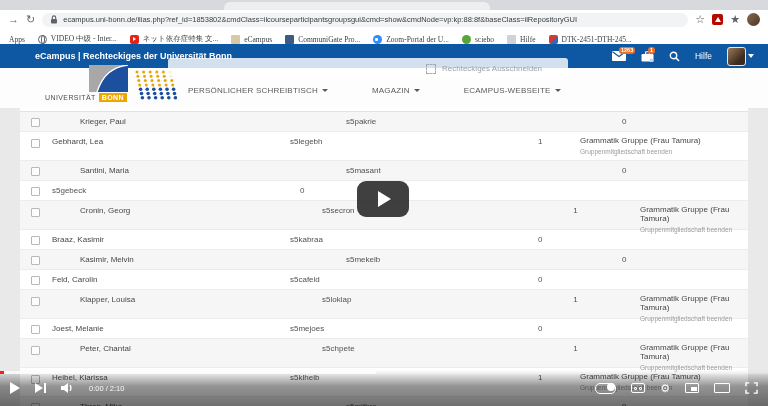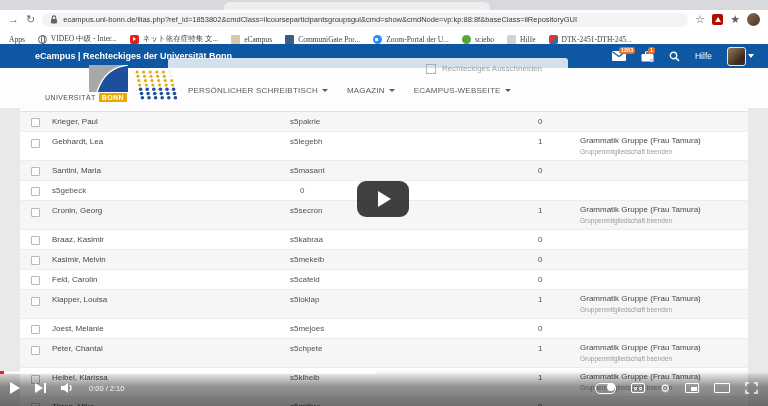--- a/index.html
+++ b/index.html
@@ -48,32 +48,32 @@
   .snip-ic{width:8px;height:8px;border:1px dashed #a6abb1;flex:none;}
   .snip-label{font-size:8px;color:#9aa0a6;white-space:nowrap;}
 
   
   .pageband{position:absolute;left:0;top:68px;width:768px;height:40px;background:#fdfdfd;}
   .logo-square{position:absolute;left:89px;top:-3px;width:39px;height:27px;}
   .logo-row{position:absolute;left:45px;top:25px;display:flex;align-items:center;gap:3px;}
   .uni-txt{font-size:7px;color:#4c4c4c;letter-spacing:.4px;}
   .bonn-box{background:#eda800;color:#fff;font-size:7px;font-weight:bold;padding:0 3px;line-height:9px;letter-spacing:.4px;}
   .logo-dots{position:absolute;left:133px;top:1px;width:44px;height:33px;}
-  .mainnav{position:absolute;left:188px;top:18px;display:flex;gap:19px;}
+  .mainnav{position:absolute;left:188px;top:18px;display:flex;gap:44px;}
   .nav-item{display:flex;align-items:center;gap:4px;font-size:8px;color:#5a5a5a;letter-spacing:.2px;}
   .caret-g{width:0;height:0;border-left:3px solid transparent;border-right:3px solid transparent;border-top:3.5px solid #5a5a5a;}
 
   
   .content{position:absolute;left:0;top:108px;width:768px;height:298px;background:#e9e9e9;}
   .container{position:absolute;left:20px;top:0;width:728px;height:298px;background:#fff;overflow:hidden;}
   .sliver{height:3px;background:#fff;border-bottom:1px solid #e3e3e3;}
   .trow{display:flex;align-items:center;border-bottom:1px solid #ececec;box-sizing:border-box;padding-left:11px;}
   .trow.single{height:20px;}
   .trow.double{height:29px;align-items:flex-start;padding-top:4px;}
-  .trow.odd{background:#f6f6f6;}
+  .trow.odd{background:#f6f6f6;gap:28px;}
   .trow.even{background:#fff;}
   .cb{width:9px;height:9px;border:1px solid #b8b8b8;border-radius:1px;background:#fefefe;flex:none;box-sizing:border-box;margin-top:1px;}
   .double .cb{margin-top:3px;}
   .c-name{width:226px;margin-left:12px;font-size:8px;color:#474747;}
   .c-user{width:236px;margin-left:12px;font-size:8px;color:#525252;}
   .c-count{width:30px;margin-left:12px;font-size:8px;color:#525252;}
   .c-group{margin-left:12px;display:flex;flex-direction:column;}
   .g-name{font-size:8px;color:#474747;}
   .g-action{font-size:6.5px;color:#9b9b9b;margin-top:2.5px;}
   .double .c-name,.double .c-user,.double .c-count{margin-top:1px;}

